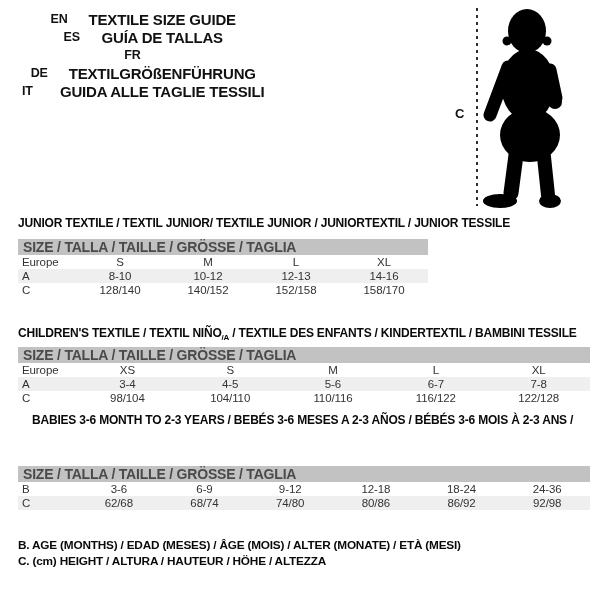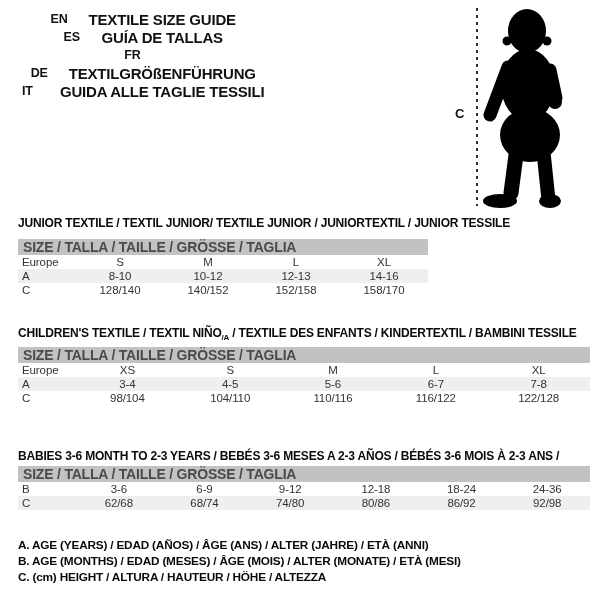--- a/index.html
+++ b/index.html
@@ -44,21 +44,21 @@
   .t-row{display:flex;height:14px;align-items:center;font-size:11.5px;color:var(--cell-ink);}
   .t-row.shaded{background:var(--row-shade);}
   .t-label{width:58px;padding-left:4px;letter-spacing:-0.1px;}
   .t-cell{flex:1;text-align:center;letter-spacing:-0.1px;}
   
   .legend{position:absolute;left:18px;top:537px;}
   .legend-line{font-weight:bold;font-size:11.8px;letter-spacing:-0.2px;line-height:16.2px;white-space:nowrap;color:#0a0a0a;}
   
   #title-0{top:215px;}  #tbl-0{top:239px;width:410px;}
   #title-1{top:325px;}  #tbl-1{top:347px;width:572px;}
-  #title-2{top:448px;}  #tbl-2{top:466px;width:572px;}
+  #title-2{top:412px;margin-left:14px;}  #tbl-2{top:466px;width:572px;}
 </style>
 </head>
 <body>
 
 <div class="lang-block">
   <div class="lang-row">
     <span class="lang-code">EN</span>
     <span class="lang-label">TEXTILE SIZE GUIDE</span>
   </div>
   <div class="lang-row">
@@ -183,16 +183,15 @@
       <span class="t-cell">62/68</span>
       <span class="t-cell">68/74</span>
       <span class="t-cell">74/80</span>
       <span class="t-cell">80/86</span>
       <span class="t-cell">86/92</span>
       <span class="t-cell">92/98</span>
     </div>
   </div>
 
 <div class="legend">
-  <div class="legend-line">A. AGE (YEARS) / EDAD (AÑOS) / ÂGE (ANS) / ALTER (JAHRE) / ETÀ (ANNI)</div>
   <div class="legend-line">B. AGE (MONTHS) / EDAD (MESES) / ÂGE (MOIS) / ALTER (MONATE) / ETÀ (MESI)</div>
   <div class="legend-line">C. (cm) HEIGHT / ALTURA / HAUTEUR / HÖHE / ALTEZZA</div>
 </div>
 
 </body></html>

